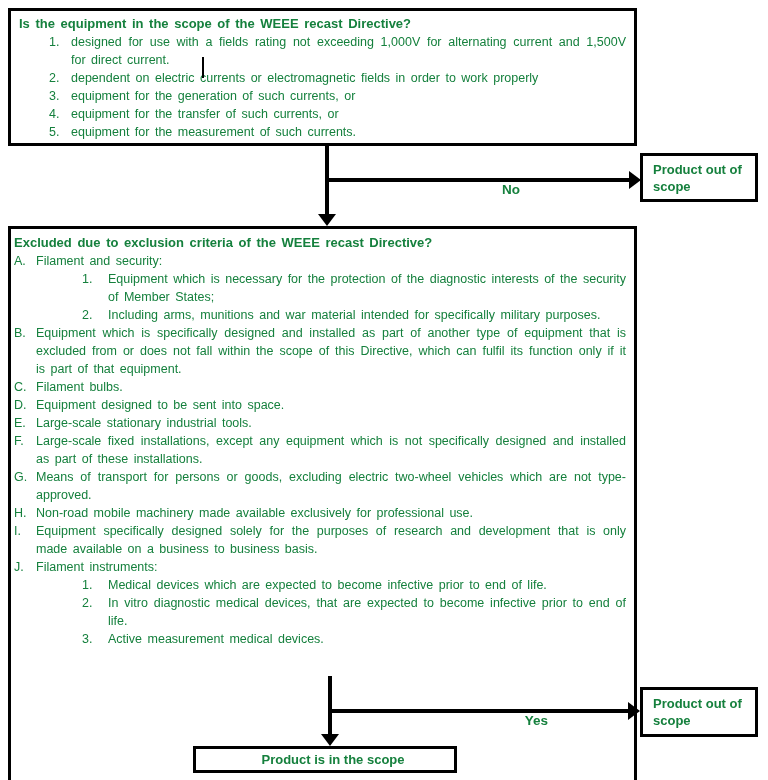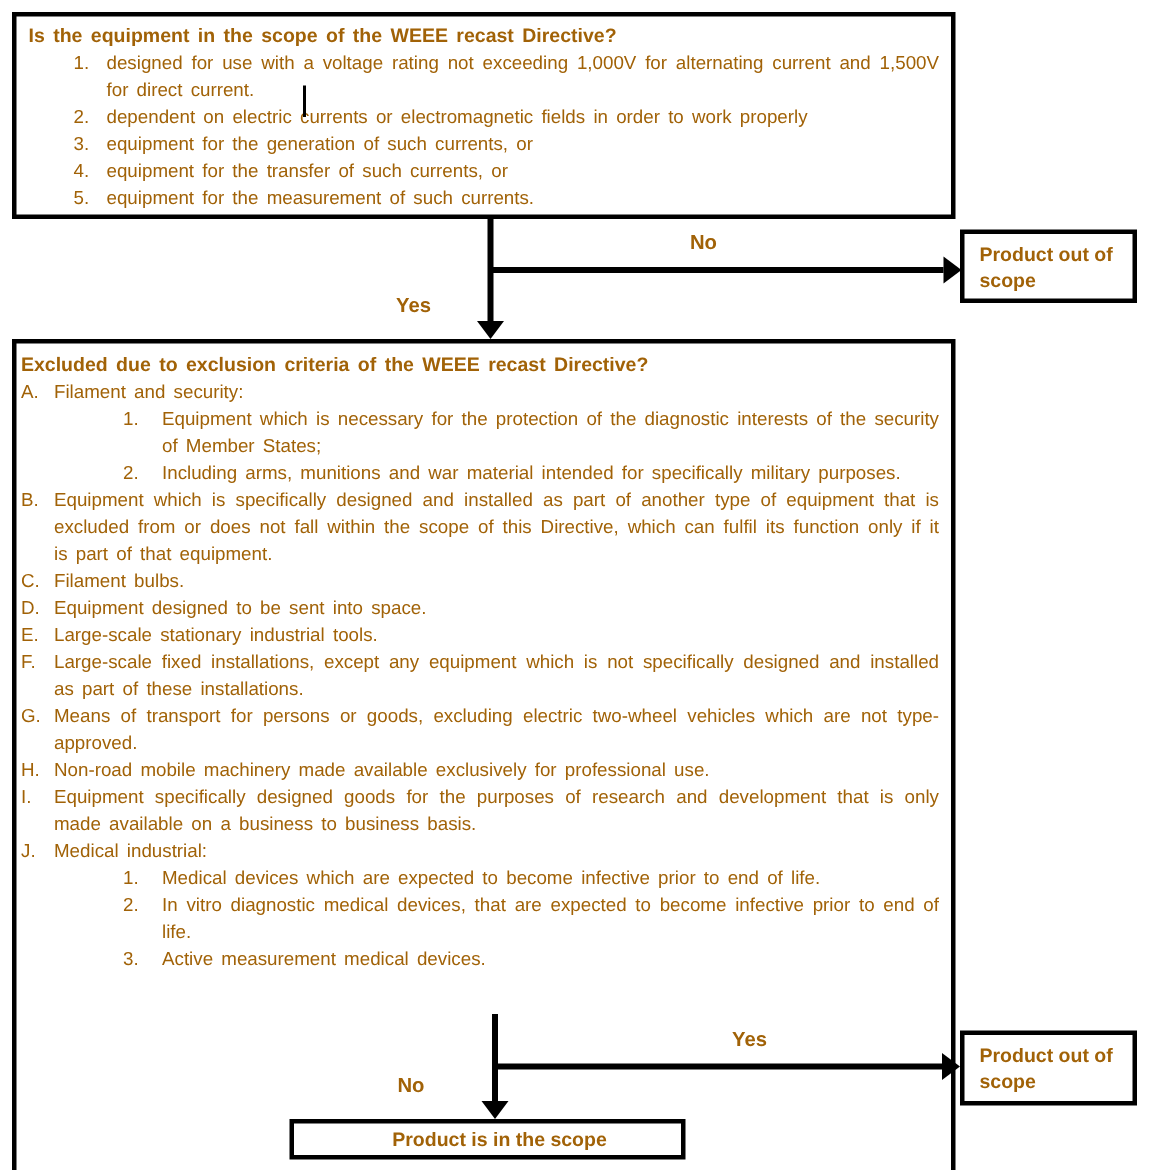--- a/index.html
+++ b/index.html
@@ -1,47 +1,47 @@
 <!DOCTYPE html>
 <html><head>
 <meta charset="utf-8">
 <style>
   html,body{margin:0;padding:0;background:#fff;}
   #stage{
     position:relative;width:768px;height:780px;background:#ffffff;
     font-family:"Liberation Sans","DejaVu Sans",sans-serif;
-    color:#a16207;overflow:hidden;
+    color:#15803d;overflow:hidden;
   }
   .box{position:absolute;border:3px solid #000;box-sizing:border-box;background:#fff;padding-left:16px;}
   .box-title{font-weight:bold;font-size:13px;line-height:18px;word-spacing:2px;}
   .row{display:flex;line-height:18px;font-size:12.5px;}
   .marker{flex:0 0 22px;line-height:18px;}
   .txt{flex:1;text-align:justify;word-spacing:2px;line-height:18px;padding-right:2px;}
   .num-list .row{margin-left:30px;}
   .num-list .marker{flex:0 0 22px;}
   .sub-list .row{margin-left:68px;}
   .sub-list .marker{flex:0 0 26px;}
-  .flow-label{position:absolute;font-weight:bold;font-size:13.5px;line-height:14px;text-align:left;}
+  .flow-label{position:absolute;font-weight:bold;font-size:13.5px;line-height:14px;text-align:right;margin-top:28px;}
   .line{position:absolute;background:#000;}
   .arrow-down{position:absolute;width:0;height:0;border-left:9px solid transparent;border-right:9px solid transparent;border-top:12px solid #000;}
   .arrow-right{position:absolute;width:0;height:0;border-top:9px solid transparent;border-bottom:9px solid transparent;border-left:12px solid #000;}
   .terminal{display:flex;align-items:center;justify-content:center;font-weight:bold;font-size:13px;line-height:17px;}
   .caret{position:absolute;background:#000;}
 </style>
 </head>
 <body>
 
 <div id="stage">
 
   <div class="box" style="left:8px;top:8px;width:629px;height:138px;padding:4px 6px 0 8px;">
     <div class="box-title">Is the equipment in the scope of the WEEE recast Directive?</div>
     <div class="num-list">
       <div class="row">
         <span class="marker">1.</span>
-        <div class="txt">designed for use with a voltage rating not exceeding 1,000V for alternating current and 1,500V for direct current.</div>
+        <div class="txt">designed for use with a fields rating not exceeding 1,000V for alternating current and 1,500V for direct current.</div>
       </div>
       <div class="row">
         <span class="marker">2.</span>
         <div class="txt">dependent on electric currents or electromagnetic fields in order to work properly</div>
       </div>
       <div class="row">
         <span class="marker">3.</span>
         <div class="txt">equipment for the generation of such currents, or</div>
       </div>
       <div class="row">
@@ -109,25 +109,25 @@
     <div class="row">
       <span class="marker">G.</span>
       <div class="txt">Means of transport for persons or goods, excluding electric two-wheel vehicles which are not type-approved.</div>
     </div>
     <div class="row">
       <span class="marker">H.</span>
       <div class="txt">Non-road mobile machinery made available exclusively for professional use.</div>
     </div>
     <div class="row">
       <span class="marker">I.</span>
-      <div class="txt">Equipment specifically designed goods for the purposes of research and development that is only made available on a business to business basis.</div>
+      <div class="txt">Equipment specifically designed solely for the purposes of research and development that is only made available on a business to business basis.</div>
     </div>
     <div class="row">
       <span class="marker">J.</span>
-      <div class="txt">Medical industrial:</div>
+      <div class="txt">Filament instruments:</div>
     </div>
     <div class="sub-list">
       <div class="row">
         <span class="marker">1.</span>
         <div class="txt">Medical devices which are expected to become infective prior to end of life.</div>
       </div>
       <div class="row">
         <span class="marker">2.</span>
         <div class="txt">In vitro diagnostic medical devices, that are expected to become infective prior to end of life.</div>
       </div>

